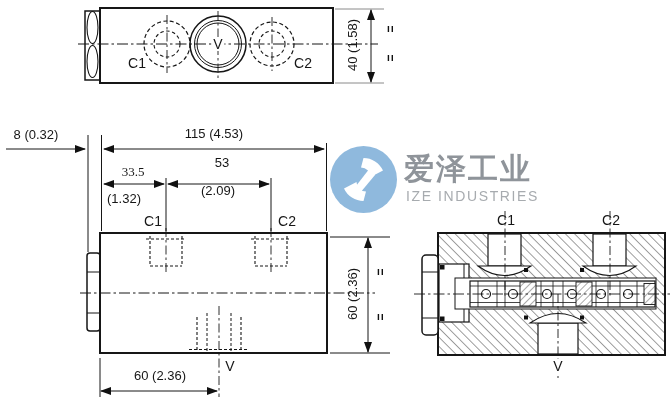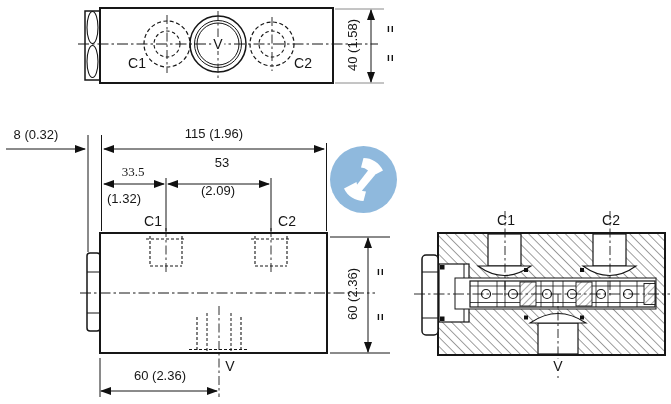--- a/index.html
+++ b/index.html
@@ -23,20 +23,22 @@
 <div id="canvas">
 
   <div class="wm" id="wm-circle">
     <svg width="67" height="67" viewBox="0 0 67 67">
       <circle cx="33.5" cy="33.5" r="33.5" fill="#8fb9dd"></circle>
       <path d="M33.5 12 A21.5 21.5 0 0 1 53 24.5 L40.5 31 A9.5 9.5 0 0 0 31 21.5 Z" fill="#fff"></path>
       <path d="M33.5 55 A21.5 21.5 0 0 1 14 42.5 L26.5 36 A9.5 9.5 0 0 0 36 45.5 Z" fill="#fff"></path>
       <path d="M26 40 L41.5 20 L45 29 L30 47 Z" fill="#fff"></path>
     </svg>
   </div>
+  <div class="wm" id="wm-cn">爱泽工业</div>
+  <div class="wm" id="wm-en">IZE INDUSTRIES</div>
 
   <svg width="671" height="404" viewBox="0 0 671 404">
     <defs>
       <marker id="arr" markerWidth="11" markerHeight="8" refX="10" refY="4" orient="auto-start-reverse">
         <path d="M0,0 L11,4 L0,8 Z" fill="#111"></path>
       </marker>
       <pattern id="hatch" width="6.5" height="6.5" patternUnits="userSpaceOnUse" patternTransform="rotate(-45)">
         <rect width="6.5" height="6.5" fill="#fff"></rect>
         <line x1="0" y1="0" x2="0" y2="6.5" stroke="#2b2b2b" stroke-width="0.9"></line>
       </pattern>
@@ -179,21 +181,21 @@
   </svg>
 
   <div class="lbl port backed" style="left:137px;top:63px;">C1</div>
   <div class="lbl port backed" style="left:218px;top:44px;">V</div>
   <div class="lbl port backed" style="left:303px;top:63px;">C2</div>
   <div class="lbl rot" style="left:352px;top:45px;">40 (1.58)</div>
   <div class="lbl eq" style="left:390px;top:29px;">=</div>
   <div class="lbl eq" style="left:390px;top:58px;">=</div>
 
   <div class="lbl" style="left:36px;top:134px;">8 (0.32)</div>
-  <div class="lbl" style="left:214px;top:133px;">115 (1.96)</div>
+  <div class="lbl" style="left:214px;top:133px;">115 (4.53)</div>
   <div class="lbl" style="left:133px;top:171px;font-family:Liberation Serif, serif;">33.5</div>
   <div class="lbl" style="left:124px;top:198px;">(1.32)</div>
   <div class="lbl" style="left:222px;top:162px;">53</div>
   <div class="lbl" style="left:218px;top:190px;">(2.09)</div>
   <div class="lbl port" style="left:153px;top:221px;">C1</div>
   <div class="lbl port" style="left:287px;top:221px;">C2</div>
 
   <div class="lbl rot" style="left:352px;top:294px;">60 (2.36)</div>
   <div class="lbl eq" style="left:380px;top:272px;">=</div>
   <div class="lbl eq" style="left:380px;top:317px;">=</div>

